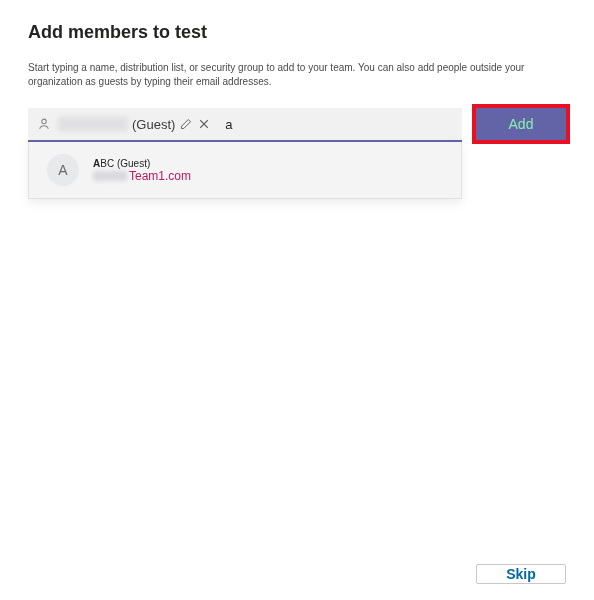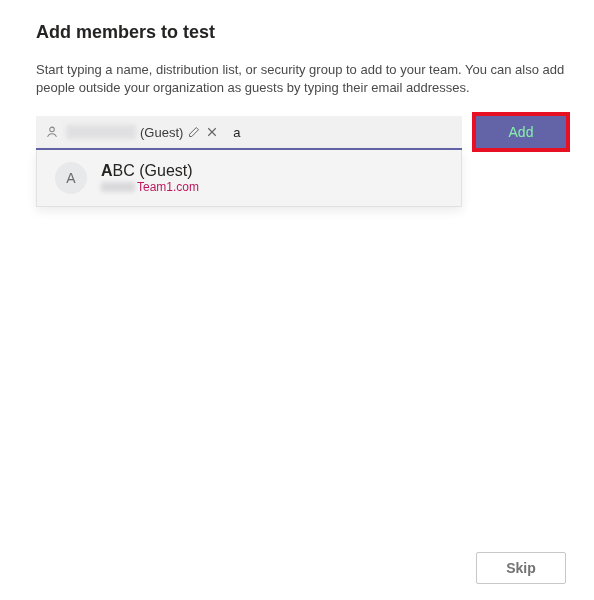--- a/index.html
+++ b/index.html
@@ -7,30 +7,30 @@
     margin: 0;
     padding: 0;
     font-family: "Segoe UI", -apple-system, sans-serif;
     background: #ffffff;
     width: 594px;
     height: 600px;
     position: relative;
     color: #252525;
   }
   .dialog {
-    padding: 22px 28px 0 36px;
+    padding: 22px 28px 0 28px;
   }
   .title {
     font-size: 18px;
     font-weight: 700;
     margin: 0 0 18px 0;
     color: #252423;
   }
   .subtitle {
-    font-size: 13px;
+    font-size: 10px;
     color: #4a4a4a;
     line-height: 1.35;
     margin: 0 0 20px 0;
   }
   .row {
     display: flex;
     gap: 14px;
     align-items: flex-start;
   }
   .input-wrap {
@@ -121,21 +121,21 @@
     border-radius: 50%;
     background: #e8e9ea;
     color: #6a6a6f;
     display:flex;
     align-items:center;
     justify-content:center;
     font-size: 14px;
     font-weight: 400;
   }
   .dd-text .line1 {
-    font-size: 16px;
+    font-size: 10px;
     color: #252423;
   }
   .dd-text .line1 b { font-weight:700; }
   .dd-text .line2 {
     font-size: 12px;
     color: #be185d;
     display:flex;
     align-items:center;
     gap:2px;
   }
@@ -146,27 +146,27 @@
     filter: blur(2px);
     border-radius:2px;
   }
   .footer {
     position: absolute;
     bottom: 16px;
     right: 28px;
   }
   .skip-btn {
     width: 90px;
-    height: 32px;
+    height: 20px;
     background: #fff;
     border: 1px solid #c8c8c8;
     border-radius: 2px;
     font-size: 14px;
     font-weight: 600;
-    color: #737373;
+    color: #0369a1;
     cursor: pointer;
   }
 </style>
 </head>
 <body>
 
 <div class="dialog">
   <h1 class="title">Add members to test</h1>
   <p class="subtitle">Start typing a name, distribution list, or security group to add to your team. You can also add people outside your organization as guests by typing their email addresses.</p>
 

